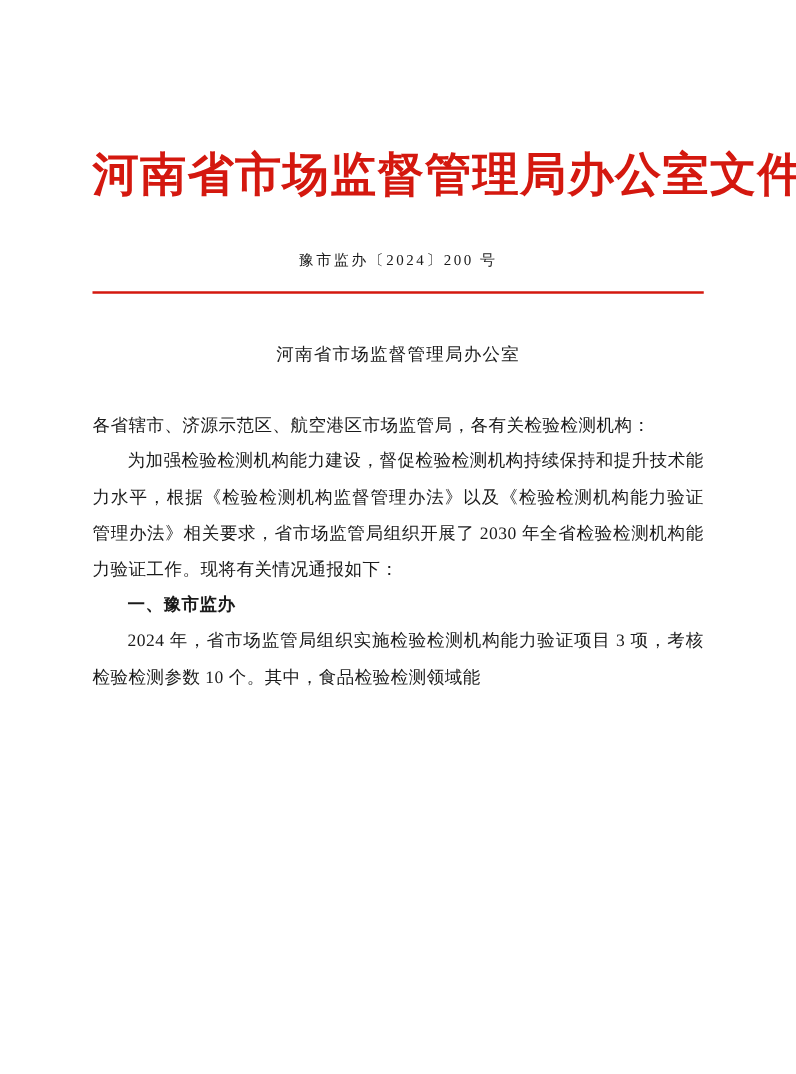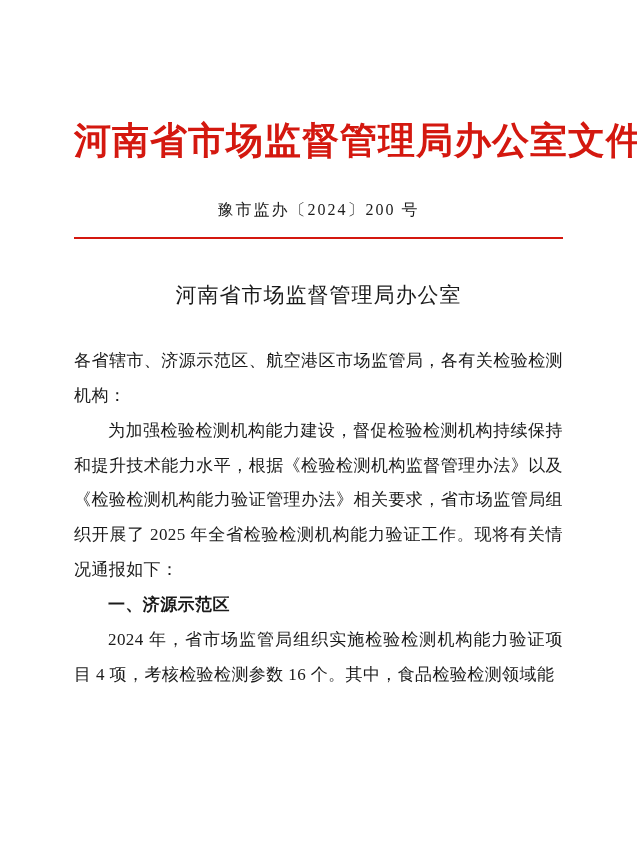--- a/index.html
+++ b/index.html
@@ -32,45 +32,45 @@
     font-family: "Liberation Serif", "DejaVu Serif", serif;
     font-weight: bold;
     font-size: 37px;
     letter-spacing: 1px;
     line-height: 1.25;
     white-space: nowrap;
   }
   .doc-number {
     margin-top: 36px;
     text-align: center;
-    font-size: 16px;
+    font-size: 12px;
     letter-spacing: 2px;
     color: #1a1a1a;
   }
   .red-rule {
     margin-top: 16px;
     height: 2px;
     background: #d4180f;
     width: 100%;
   }
   
   .doc-title {
     margin-top: 38px;
     text-align: center;
-    font-size: 21px;
+    font-size: 14px;
     line-height: 1.75;
     letter-spacing: 1px;
   }
   .doc-title div {
     white-space: nowrap;
   }
   
   .body-text {
     margin-top: 30px;
-    font-size: 17px;
+    font-size: 14px;
     line-height: 2.05;
     text-align: justify;
     letter-spacing: 0.4px;
   }
   .body-text p {
     margin: 0;
   }
   .indent2 {
     text-indent: 2em;
   }
@@ -92,18 +92,18 @@
   <div class="doc-number">豫市监办〔2024〕200 号</div>
 
   <div class="red-rule"></div>
 
   <div class="doc-title">
     <div>河南省市场监督管理局办公室</div>
   </div>
 
   <div class="body-text">
     <p>各省辖市、济源示范区、航空港区市场监管局，各有关检验检测机构：</p>
-    <p class="indent2">为加强检验检测机构能力建设，督促检验检测机构持续保持和提升技术能力水平，根据《检验检测机构监督管理办法》以及《检验检测机构能力验证管理办法》相关要求，省市场监管局组织开展了 2025 年全省检验检测机构能力验证工作。现将有关情况通报如下：</p>
-    <p class="section-heading">一、济源示范区</p>
-    <p class="indent2">2024 年，省市场监管局组织实施检验检测机构能力验证项目 4 项，考核检验检测参数 16 个。其中，食品检验检测领域能</p>
+    <p class="indent2">为加强检验检测机构能力建设，督促检验检测机构持续保持和提升技术能力水平，根据《检验检测机构监督管理办法》以及《检验检测机构能力验证管理办法》相关要求，省市场监管局组织开展了 2030 年全省检验检测机构能力验证工作。现将有关情况通报如下：</p>
+    <p class="section-heading">一、豫市监办</p>
+    <p class="indent2">2024 年，省市场监管局组织实施检验检测机构能力验证项目 3 项，考核检验检测参数 10 个。其中，食品检验检测领域能</p>
   </div>
 
 </div>
 
 </body></html>

